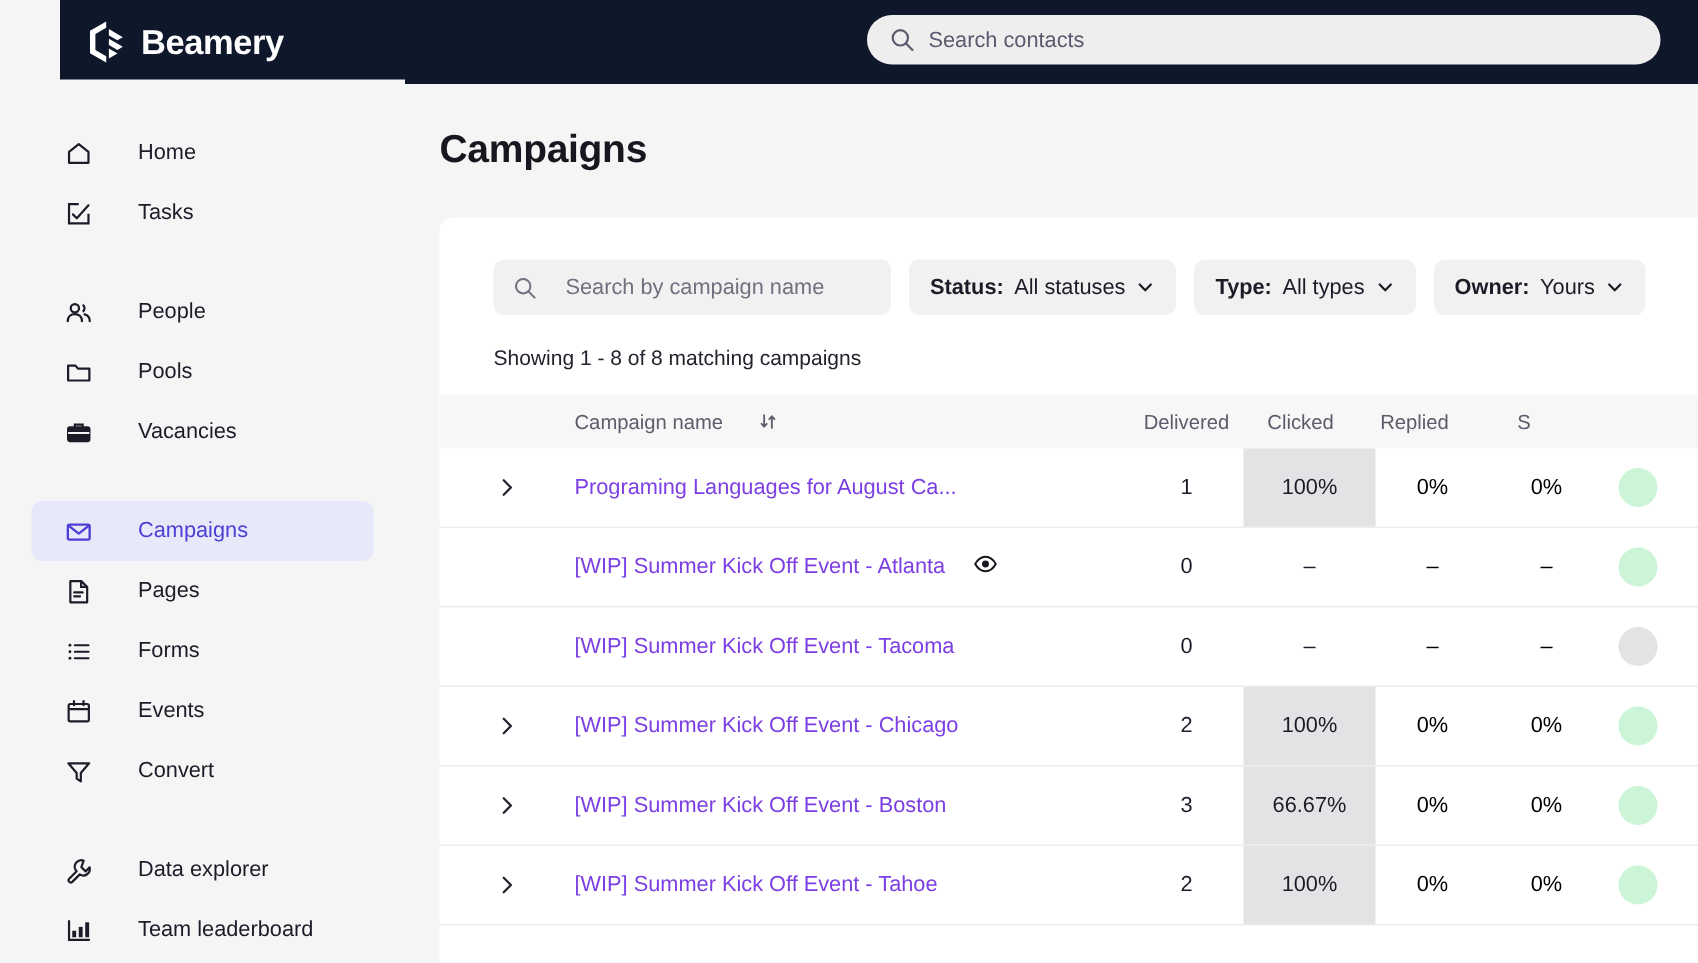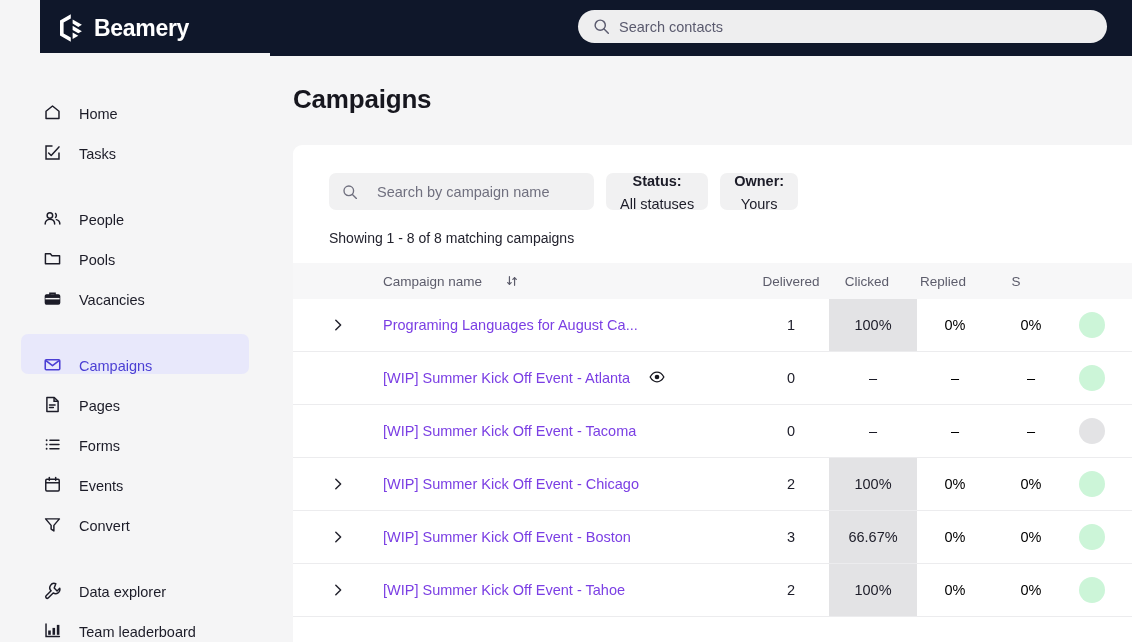--- a/index.html
+++ b/index.html
@@ -39,21 +39,21 @@
 
   
   .sidebar {
     position: absolute; top: 53px; left: 0;
     width: 270px; height: 589px;
     background: #f5f5f6;
     padding-top: 29px;
   }
   .nav-item {
     height: 40px; margin: 0 21px;
-    display: flex; align-items: flex-end; gap: 17px;
+    display: flex; align-items: center; gap: 30px;
     padding-left: 22px;
     border-radius: 7px;
     color: #1c1c28; font-size: 14.5px;
   }
   .nav-item.active {
     background: #e8e8fb;
     color: #4b3fd4;
   }
   .nav-item.active svg { stroke: #4b3fd4; }
   .nav-item svg { stroke: #1c1c28; flex: none; }
@@ -88,21 +88,21 @@
     background: #f1f1f2; border-radius: 7px;
     display: flex; align-items: center; gap: 19px;
     padding: 0 13px;
   }
   .camp-search .ph { color: #70707f; font-size: 14.5px; }
   .filter-pill {
     height: 37px;
     background: #f1f1f2; border-radius: 7px;
     display: flex; align-items: center; gap: 7px;
     padding: 0 14px;
-    font-size: 14.5px; color: #1c1c28; flex-direction: column;
+    font-size: 14.5px; color: #1c1c28;
   }
   .filter-pill b { font-weight: 700; }
   .filter-pill .lbl-val { font-weight: 400; }
 
   .showing {
     padding: 20px 0 0 36px;
     font-size: 14px; color: #23232e;
   }
 
   
@@ -298,20 +298,27 @@
       </div>
 
       <div class="filter-pill">
         <b>Status:</b>
         <span class="lbl-val">All statuses</span>
         <svg width="13" height="13" viewBox="0 0 14 14" fill="none">
           <path d="M3 5 L7 9.2 L11 5" stroke="#1c1c28" stroke-width="1.6" stroke-linecap="round" stroke-linejoin="round"></path>
         </svg>
       </div>
 
+      <div class="filter-pill">
+        <b>Type:</b>
+        <span class="lbl-val">All types</span>
+        <svg width="13" height="13" viewBox="0 0 14 14" fill="none">
+          <path d="M3 5 L7 9.2 L11 5" stroke="#1c1c28" stroke-width="1.6" stroke-linecap="round" stroke-linejoin="round"></path>
+        </svg>
+      </div>
 
       <div class="filter-pill">
         <b>Owner:</b>
         <span class="lbl-val">Yours</span>
         <svg width="13" height="13" viewBox="0 0 14 14" fill="none">
           <path d="M3 5 L7 9.2 L11 5" stroke="#1c1c28" stroke-width="1.6" stroke-linecap="round" stroke-linejoin="round"></path>
         </svg>
       </div>
     </div>
 

